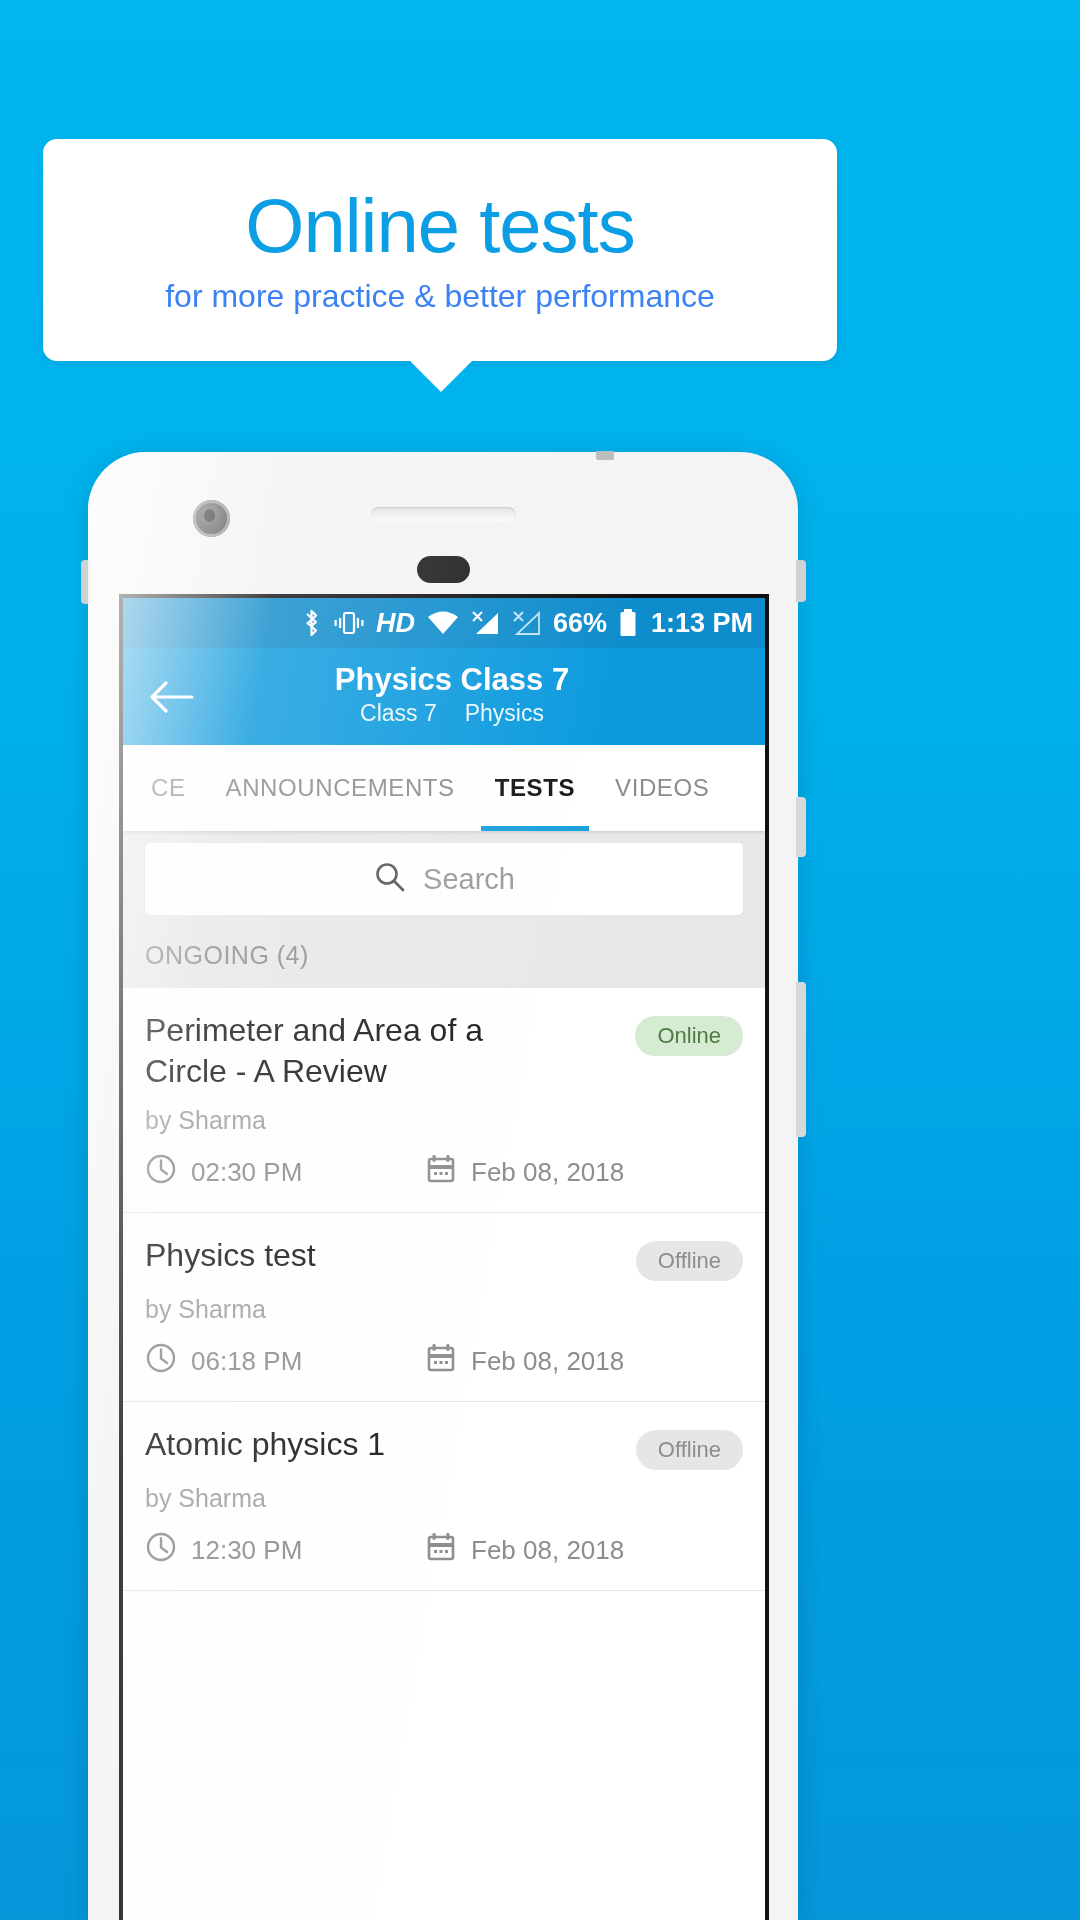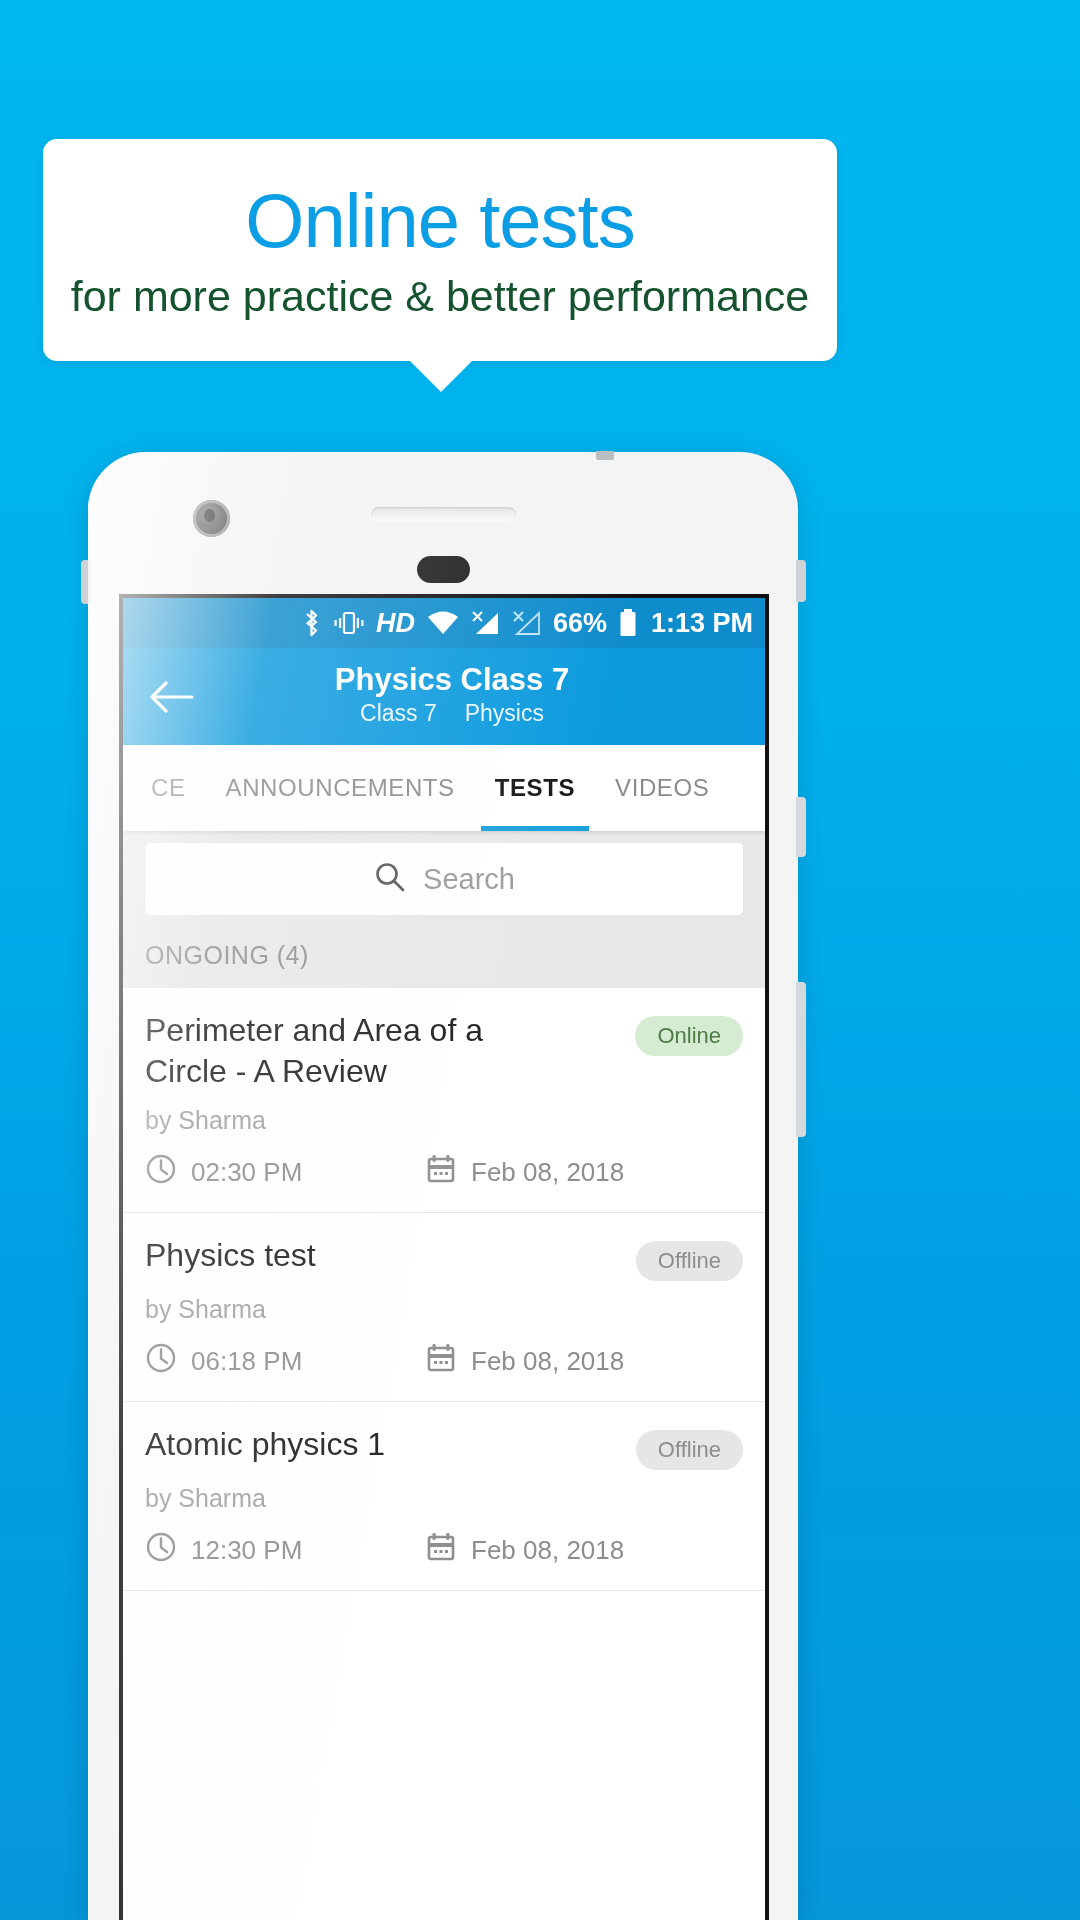--- a/index.html
+++ b/index.html
@@ -36,22 +36,22 @@
   }
   .callout-title {
     color: #0c9ee4;
     font-size: 76px;
     font-weight: 400;
     letter-spacing: -1px;
     line-height: 1.0;
     margin: 0 0 16px 0;
   }
   .callout-sub {
-    color: #14532d;
-    font-size: 43px;
+    color: #3b82f6;
+    font-size: 32px;
     font-weight: 400;
     line-height: 1.0;
     margin: 0;
   }
   .callout-tail {
     position: absolute;
     left: 409px;
     top: 360px;
     width: 0;
     height: 0;

